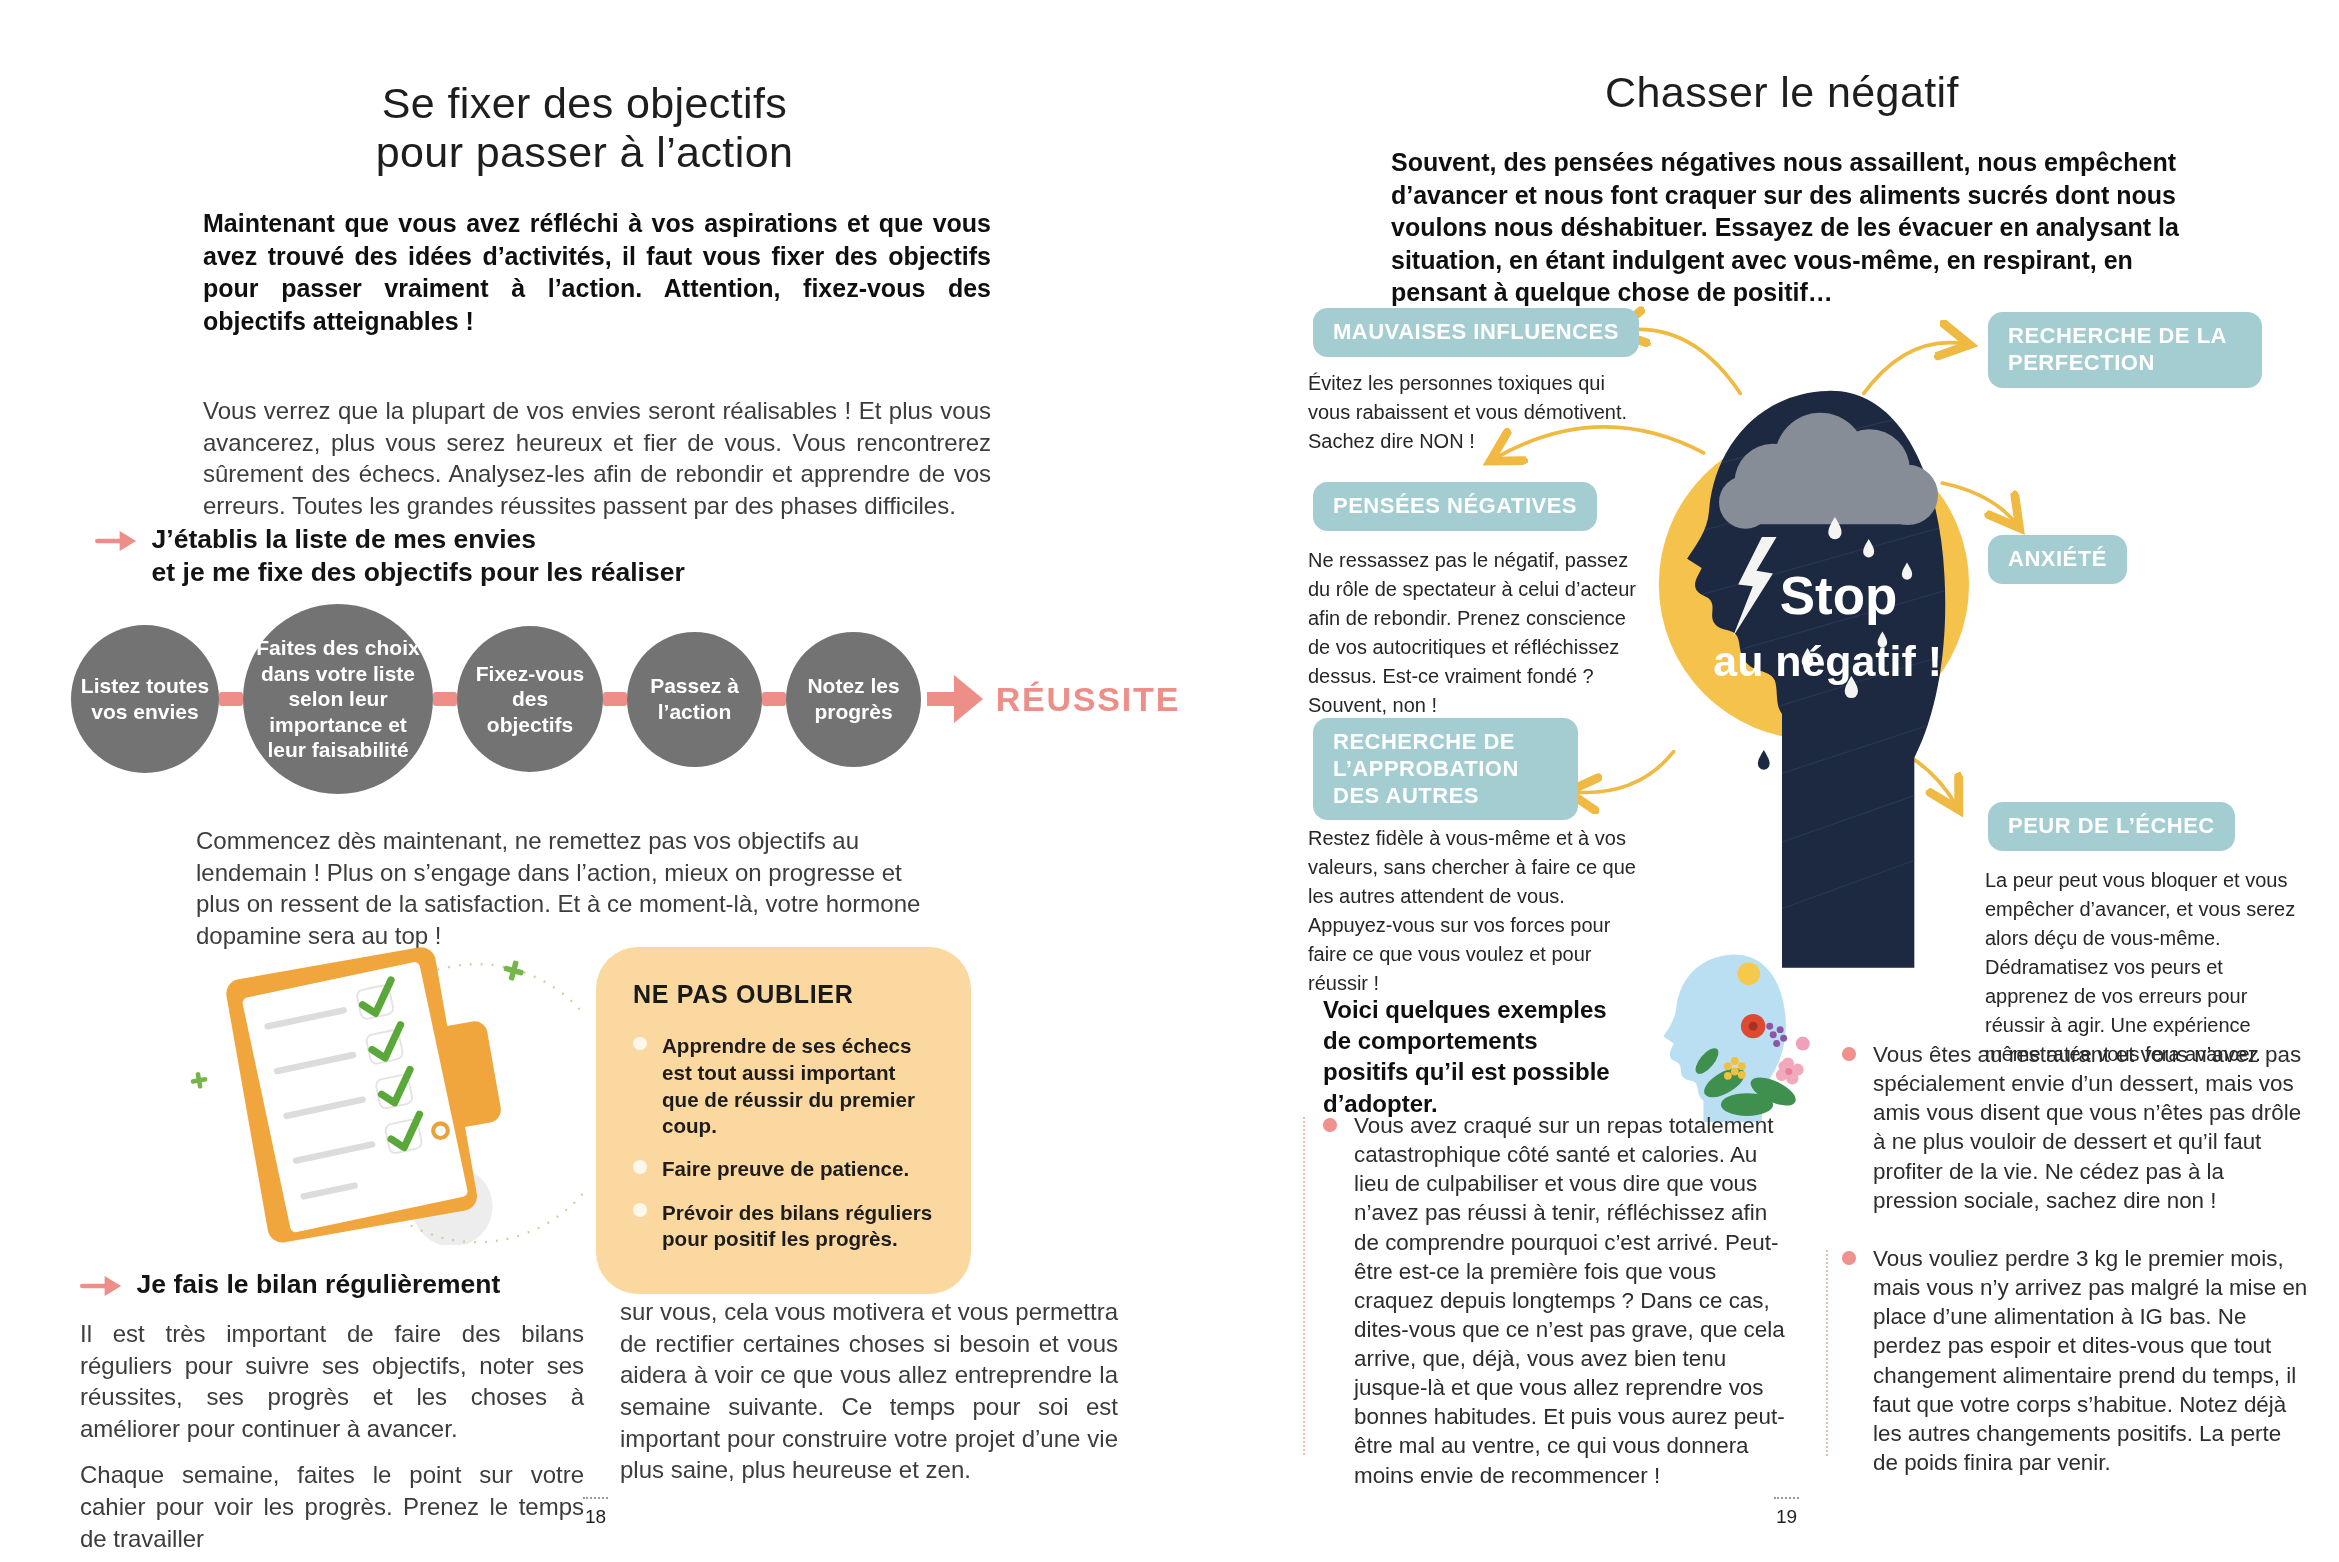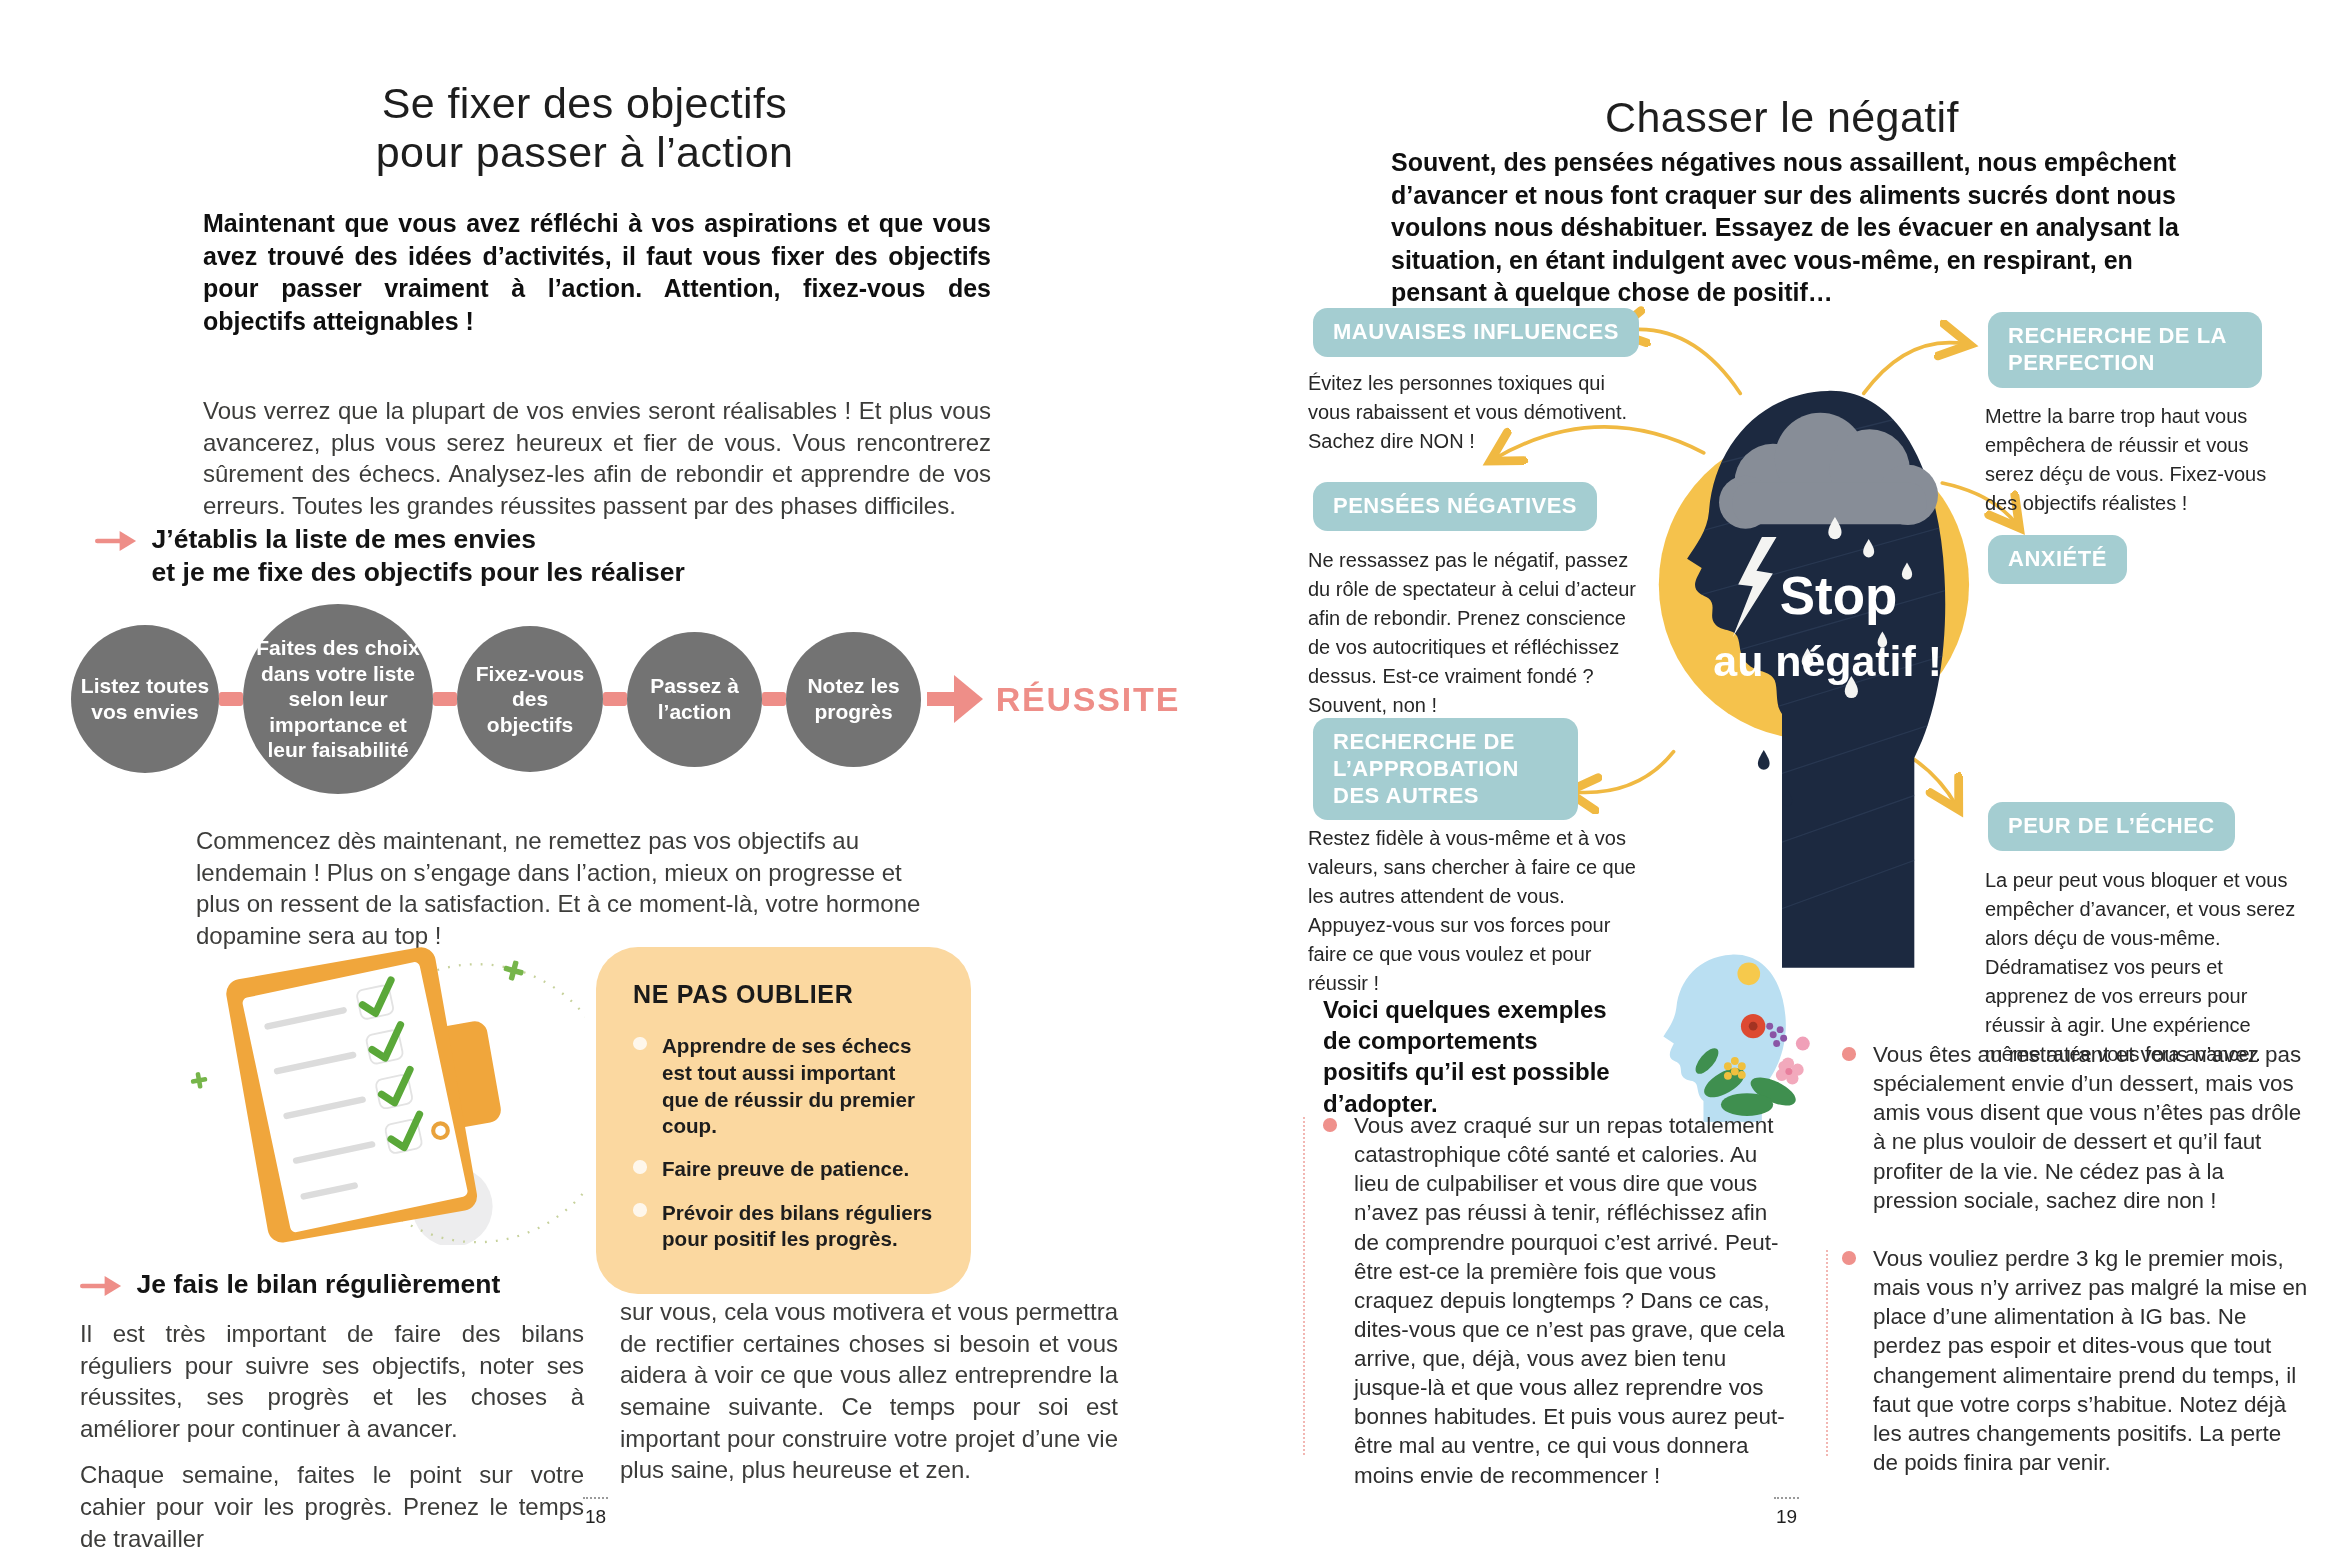--- a/index.html
+++ b/index.html
@@ -164,21 +164,21 @@
     <div class="body-text" style="margin-bottom:14.6px;">Il est très important de faire des bilans réguliers pour suivre ses objectifs, noter ses réussites, ses progrès et les choses à améliorer pour continuer à avancer.</div>
     <div class="body-text">Chaque semaine, faites le point sur votre cahier pour voir les progrès. Prenez le temps de travailler</div>
   </div>
   <div class="abs body-text" style="left:620px;top:1296px;width:498px;">sur vous, cela vous motivera et vous permettra de rectifier certaines choses si besoin et vous aidera à voir ce que vous allez entreprendre la semaine suivante. Ce temps pour soi est important pour construire votre projet d’une vie plus saine, plus heureuse et zen.</div>
 
   <div class="abs pagenum" style="left:567px;top:1497px;width:57px;">
     <div class="dots"></div>
     <div>18</div>
   </div>
 
-  <div class="abs page-title" style="left:1398px;top:93px;width:768px;">Chasser le négatif</div>
+  <div class="abs page-title" style="left:1398px;top:68px;width:768px;">Chasser le négatif</div>
 
   <div class="abs lead" style="left:1391px;top:146px;width:802px;text-align:left;">Souvent, des pensées négatives nous assaillent, nous empêchent d’avancer et nous font craquer sur des aliments sucrés dont nous voulons nous déshabituer. Essayez de les évacuer en analysant la situation, en étant indulgent avec vous-même, en respirant, en pensant à quelque chose de positif…</div>
 
   <svg class="abs" style="left:1297px;top:302px;pointer-events:none;" width="1042" height="713" viewBox="0 0 1140 780">
     <defs>
       <marker id="ah" markerWidth="16" markerHeight="16" refX="8" refY="5.5" orient="auto">
         <path d="M1,1 L9,5.5 L1,10" fill="none" stroke="#f0b942" stroke-width="2.4" stroke-linecap="round"></path>
       </marker>
     </defs>
     <g fill="none" stroke="#f0b942" stroke-width="4" stroke-linecap="round">
@@ -247,21 +247,20 @@
   <div class="abs node-text" style="left:1308px;top:546px;width:331px;">Ne ressassez pas le négatif, passez du rôle de spectateur à celui d’acteur afin de rebondir. Prenez conscience de vos autocritiques et réfléchissez dessus. Est-ce vraiment fondé ? Souvent, non !</div>
 
   <div class="abs" style="left:1313px;top:718px;">
     <span class="tag" style="max-width:265px;">RECHERCHE DE L’APPROBATION DES AUTRES</span>
   </div>
   <div class="abs node-text" style="left:1308px;top:824px;width:331px;">Restez fidèle à vous-même et à vos valeurs, sans chercher à faire ce que les autres attendent de vous. Appuyez-vous sur vos forces pour faire ce que vous voulez et pour réussir !</div>
 
   <div class="abs" style="left:1988px;top:312px;">
     <span class="tag" style="max-width:274px;">RECHERCHE DE LA PERFECTION</span>
   </div>
-  <div class="abs node-text" style="left:1985px;top:402px;width:315px;">Mettre la barre trop haut vous empêchera de réussir et vous serez déçu de vous. Fixez-vous des objectifs réalistes !</div>
 
   <div class="abs" style="left:1988px;top:535px;">
     <span class="tag">ANXIÉTÉ</span>
   </div>
 
   <div class="abs" style="left:1988px;top:802px;">
     <span class="tag">PEUR DE L’ÉCHEC</span>
   </div>
   <div class="abs node-text" style="left:1985px;top:866px;width:318px;">La peur peut vous bloquer et vous empêcher d’avancer, et vous serez alors déçu de vous-même. Dédramatisez vos peurs et apprenez de vos erreurs pour réussir à agir. Une expérience même ratée vous fera avancer.</div>
 

